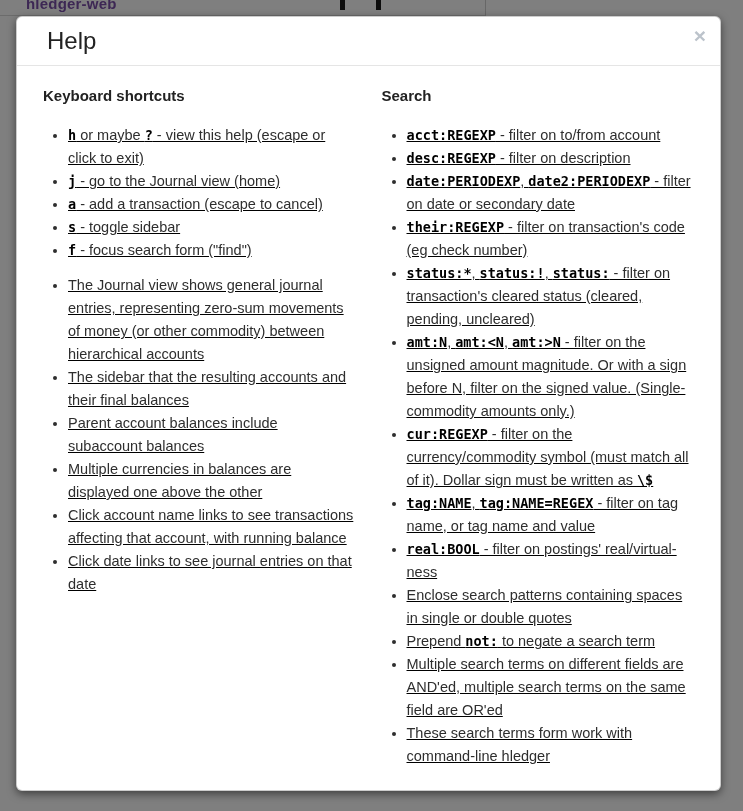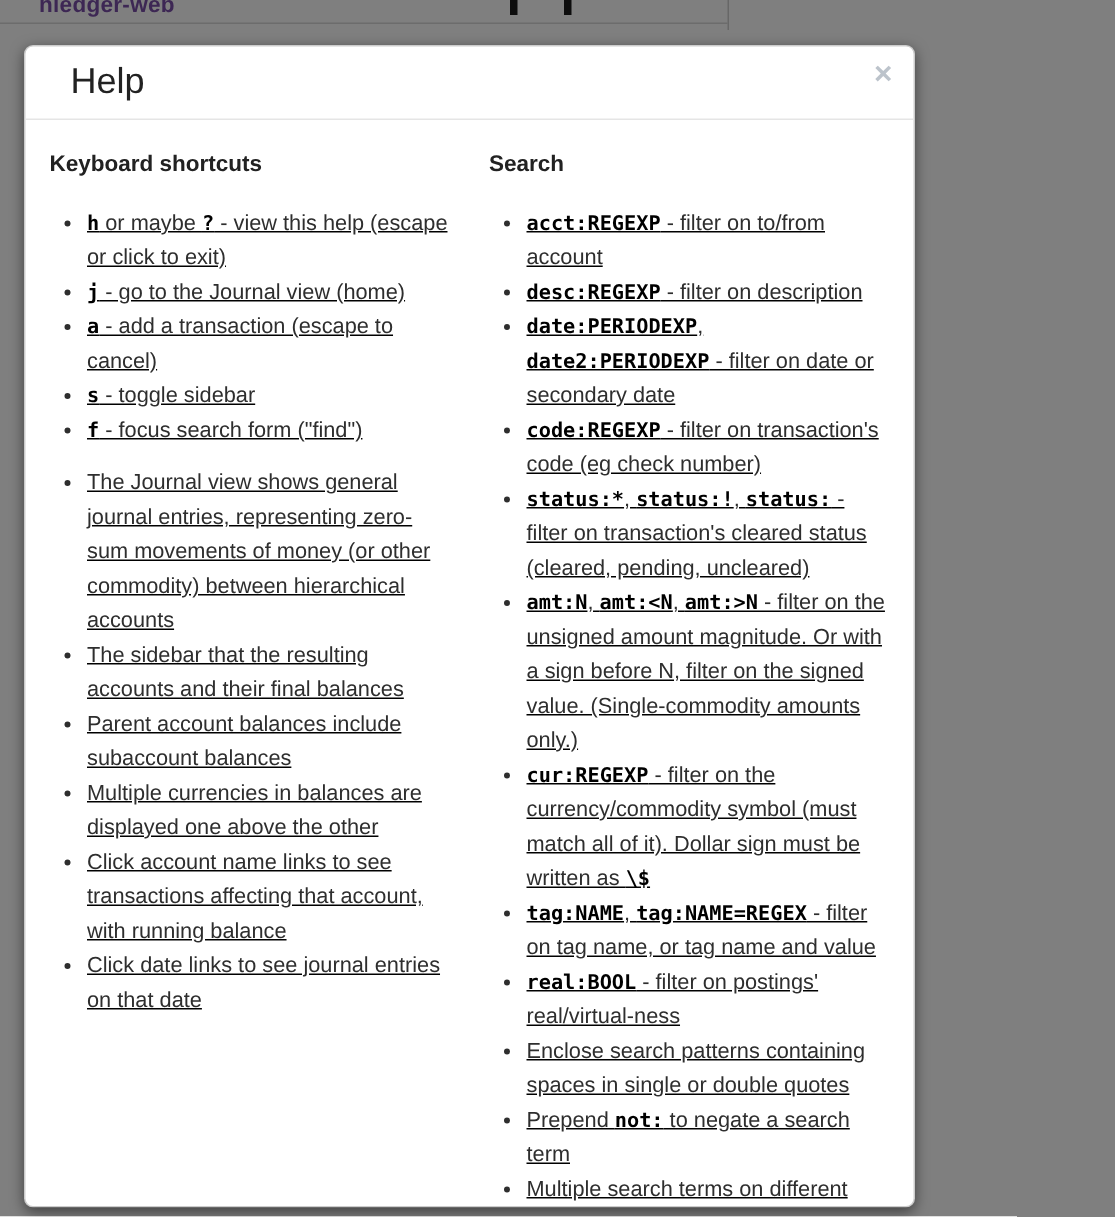--- a/index.html
+++ b/index.html
@@ -20,22 +20,22 @@
   }
   .nav-underline { position: absolute; top: 15px; left: 0; width: 485px; height: 1px; background: #d8d8d8; }
   .page-vdivider { position: absolute; top: 0; left: 485px; width: 1px; height: 20px; background: #cfcfcf; }
   .frag { position: absolute; top: 0; width: 5px; height: 10px; background: #1a1a1a; }
   .frag-1 { left: 340px; }
   .frag-2 { left: 376px; }
   .backdrop-overlay { position: absolute; inset: 0; background: var(--backdrop_overlay); }
 
   
   .modal {
-    position: absolute; left: 16px; top: 30px;
-    width: 594px; height: 775px;
+    position: absolute; left: 16px; top: 16px;
+    width: 705px; height: 775px;
     background: var(--modal_bg);
     border: 1px solid rgba(0,0,0,0.2);
     border-radius: 6px;
     box-shadow: 0 3px 9px rgba(0,0,0,0.5);
     overflow: hidden;
   }
   .modal-header {
     position: relative;
     padding: 9px 15px 9px 30px;
     border-bottom: 1px solid var(--divider);
@@ -47,21 +47,21 @@
   }
   .close-btn {
     position: absolute; top: 8px; right: 14px;
     border: none; background: none; padding: 0;
     font-family: "Liberation Sans", sans-serif;
     font-size: 21px; font-weight: 700; line-height: 21px;
     color: var(--close_icon);
     text-shadow: 0 1px 0 #fff;
     cursor: pointer;
   }
-  .modal-body { display: flex; padding: 21px 3px 0; }
+  .modal-body { display: flex; padding: 21px 13px 0; }
   .help-col { width: 50%; padding: 0 13px; }
 
   .section-heading {
     margin: 16px 0 20px;
     font-size: 15px; font-weight: 700;
     color: var(--heading_text);
   }
   .section-heading:first-child { margin-top: 0; }
   .help-list {
     margin: 0 0 12px;
@@ -114,21 +114,21 @@
           <li>Click account name links to see transactions affecting that account, with running balance</li>
           <li>Click date links to see journal entries on that date</li>
         </ul>
       </div>
     <div class="help-col" id="col-right">
         <h4 class="section-heading">Search</h4>
         <ul class="help-list">
           <li><code>acct:REGEXP</code> - filter on to/from account</li>
           <li><code>desc:REGEXP</code> - filter on description</li>
           <li><code>date:PERIODEXP</code>, <code>date2:PERIODEXP</code> - filter on date or secondary date</li>
-          <li><code>code:REGEXP</code> - filter on transaction's code (eg check number)</li>
+          <li><code>their:REGEXP</code> - filter on transaction's code (eg check number)</li>
           <li><code>status:*</code>, <code>status:!</code>, <code>status:</code> - filter on transaction's cleared status (cleared, pending, uncleared)</li>
           <li><code>amt:N</code>, <code>amt:&lt;N</code>, <code>amt:&gt;N</code> - filter on the unsigned amount magnitude. Or with a sign before N, filter on the signed value. (Single-commodity amounts only.)</li>
           <li><code>cur:REGEXP</code> - filter on the currency/commodity symbol (must match all of it). Dollar sign must be written as <code>\$</code></li>
           <li><code>tag:NAME</code>, <code>tag:NAME=REGEX</code> - filter on tag name, or tag name and value</li>
           <li><code>real:BOOL</code> - filter on postings' real/virtual-ness</li>
           <li>Enclose search patterns containing spaces in single or double quotes</li>
           <li>Prepend <code>not:</code> to negate a search term</li>
           <li>Multiple search terms on different fields are AND'ed, multiple search terms on the same field are OR'ed</li>
           <li>These search terms form work with command-line hledger</li>
         </ul>

